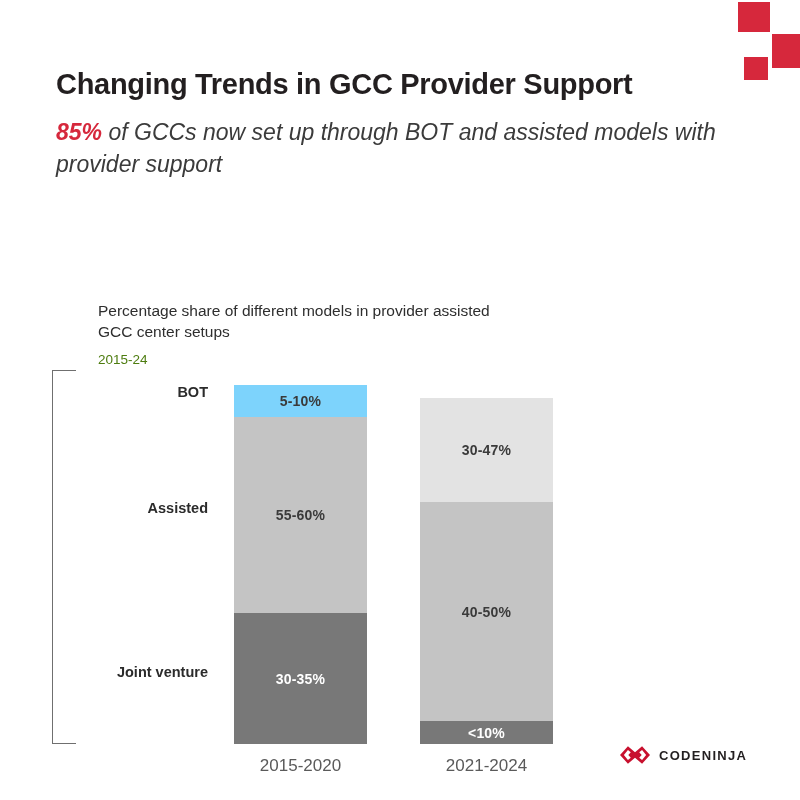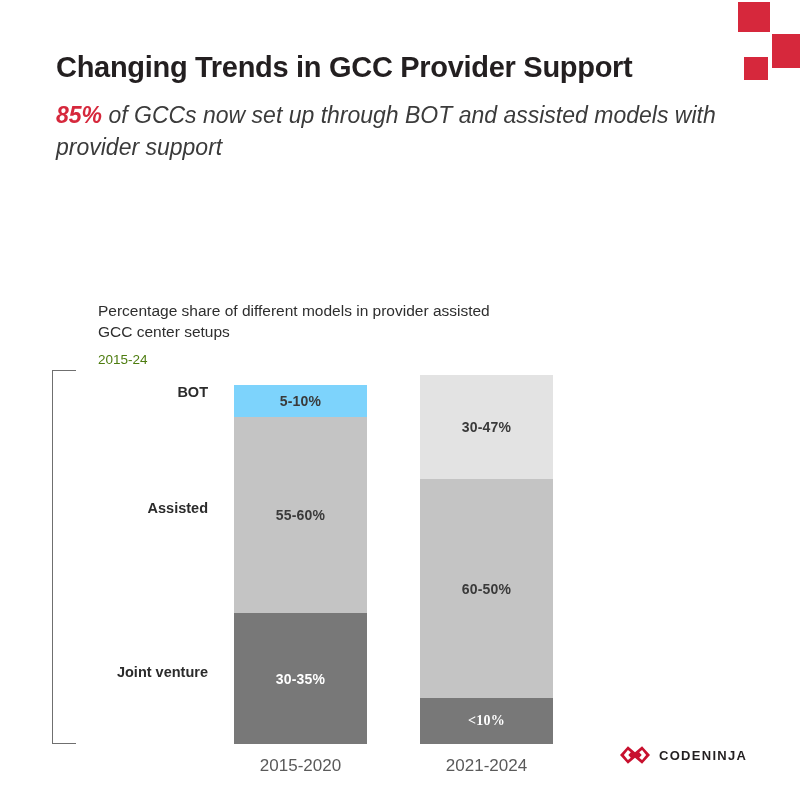--- a/index.html
+++ b/index.html
@@ -23,21 +23,21 @@
   .deco { position: absolute; top: 0; right: 0; width: 80px; height: 80px; }
   .deco i { position: absolute; display: block; background: #d6283c; }
   .deco .sq-a { top: 2px;  left: 18px; width: 32px; height: 30px; }
   .deco .sq-b { top: 34px; left: 52px; width: 28px; height: 34px; }
   .deco .sq-c { top: 57px; left: 24px; width: 24px; height: 23px; }
 
   
   .headline {
     position: absolute;
     left: 56px;
-    top: 50px;
+    top: 67px;
     width: 680px;
   }
   .title {
     font-size: 29px;
     font-weight: bold;
     color: #231f20;
     letter-spacing: -0.3px;
     line-height: 1.2;
     white-space: nowrap;
   }
@@ -201,23 +201,23 @@
           </div>
           <div class="seg tone-dark" style="height: 130.9px; background: rgb(120, 120, 120);">
             <span>30-35%</span>
           </div>
         </div>
       <div class="bar-col c1">
           <div class="seg tone-light" style="height: 104.72px; background: rgb(227, 227, 227);">
             <span>30-47%</span>
           </div>
           <div class="seg tone-mid" style="height: 218.79px; background: rgb(196, 196, 196);">
-            <span>60-50%</span>
-          </div>
-          <div class="seg tone-dark" style="height: 46px; background: rgb(120, 120, 120); font-family: Liberation Serif, serif;">
+            <span>40-50%</span>
+          </div>
+          <div class="seg tone-dark" style="height: 23px; background: rgb(120, 120, 120);">
             <span>&lt;10%</span>
           </div>
         </div>
     </div>
 
     <div class="xlabels">
       <div class="xlabel c0">2015-2020</div>
       <div class="xlabel c1">2021-2024</div>
     </div>
 

